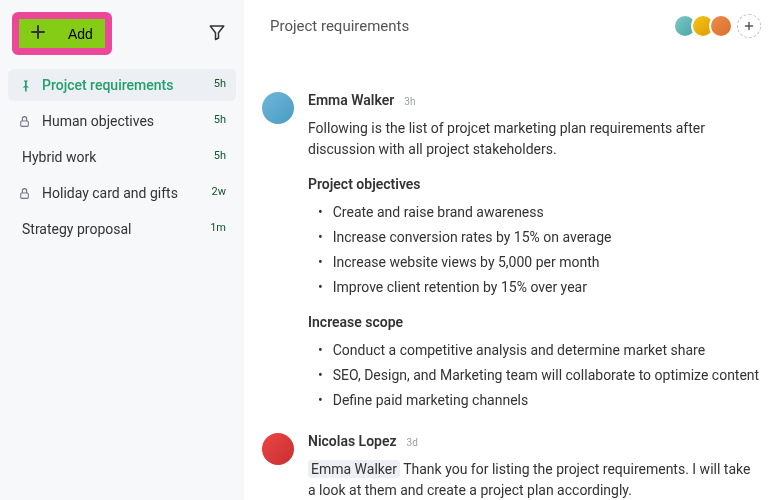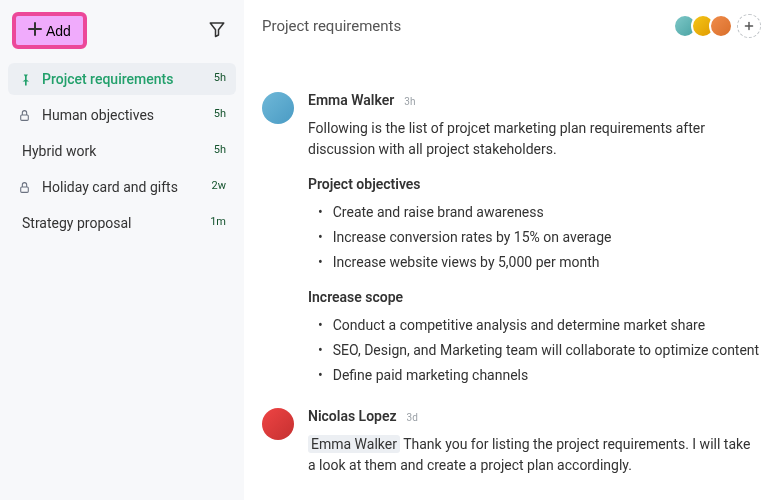--- a/index.html
+++ b/index.html
@@ -20,29 +20,29 @@
   flex-direction: column;
   gap: 4px;
 }
 .sidebar-top {
   display: flex;
   align-items: center;
   justify-content: space-between;
   padding: 0 4px 10px 4px;
 }
 .add-btn {
-  background: #f0abfc;
-  border: 4px solid #ec4899;
+  background: #84cc16;
+  border: 7px solid #ec4899;
   border-radius: 6px;
   padding: 6px 12px;
   font-size: 14px;
   font-weight: 500;
   display: flex;
   align-items: center;
-  gap: 4px;
+  gap: 23px;
   cursor: pointer;
 }
 .filter-btn {
   background: transparent;
   border: none;
   padding: 6px;
   cursor: pointer;
   display: flex;
   align-items: center;
 }
@@ -73,20 +73,21 @@
 }
 .main-header {
   display: flex;
   align-items: center;
   justify-content: space-between;
   margin-bottom: 18px;
 }
 .page-title {
   font-size: 15px;
   color: #555;
+  margin-left: 8px;
 }
 .avatars {
   display: flex;
   align-items: center;
 }
 .avatar-img {
   width: 24px;
   height: 24px;
   border-radius: 50%;
   border: 2px solid #fff;
@@ -235,20 +236,21 @@
         <div class="post-head">
           <span class="post-author">Emma Walker</span>
           <span class="post-time">3h</span>
         </div>
         <div class="post-text">Following is the list of projcet marketing plan requirements after discussion with all project stakeholders.</div>
         <div class="section-title">Project objectives</div>
         <ul class="obj-list">
           <li>Create and raise brand awareness</li>
           <li>Increase conversion rates by 15% on average</li>
           <li>Increase website views by 5,000 per month</li>
+          <li>Improve client retention by 15% over year</li>
         </ul>
         <div class="section-title">Increase scope</div>
         <ul class="obj-list">
           <li>Conduct a competitive analysis and determine market share</li>
           <li>SEO, Design, and Marketing team will collaborate to optimize content</li>
           <li>Define paid marketing channels</li>
         </ul>
       </div>
     </div>
 

